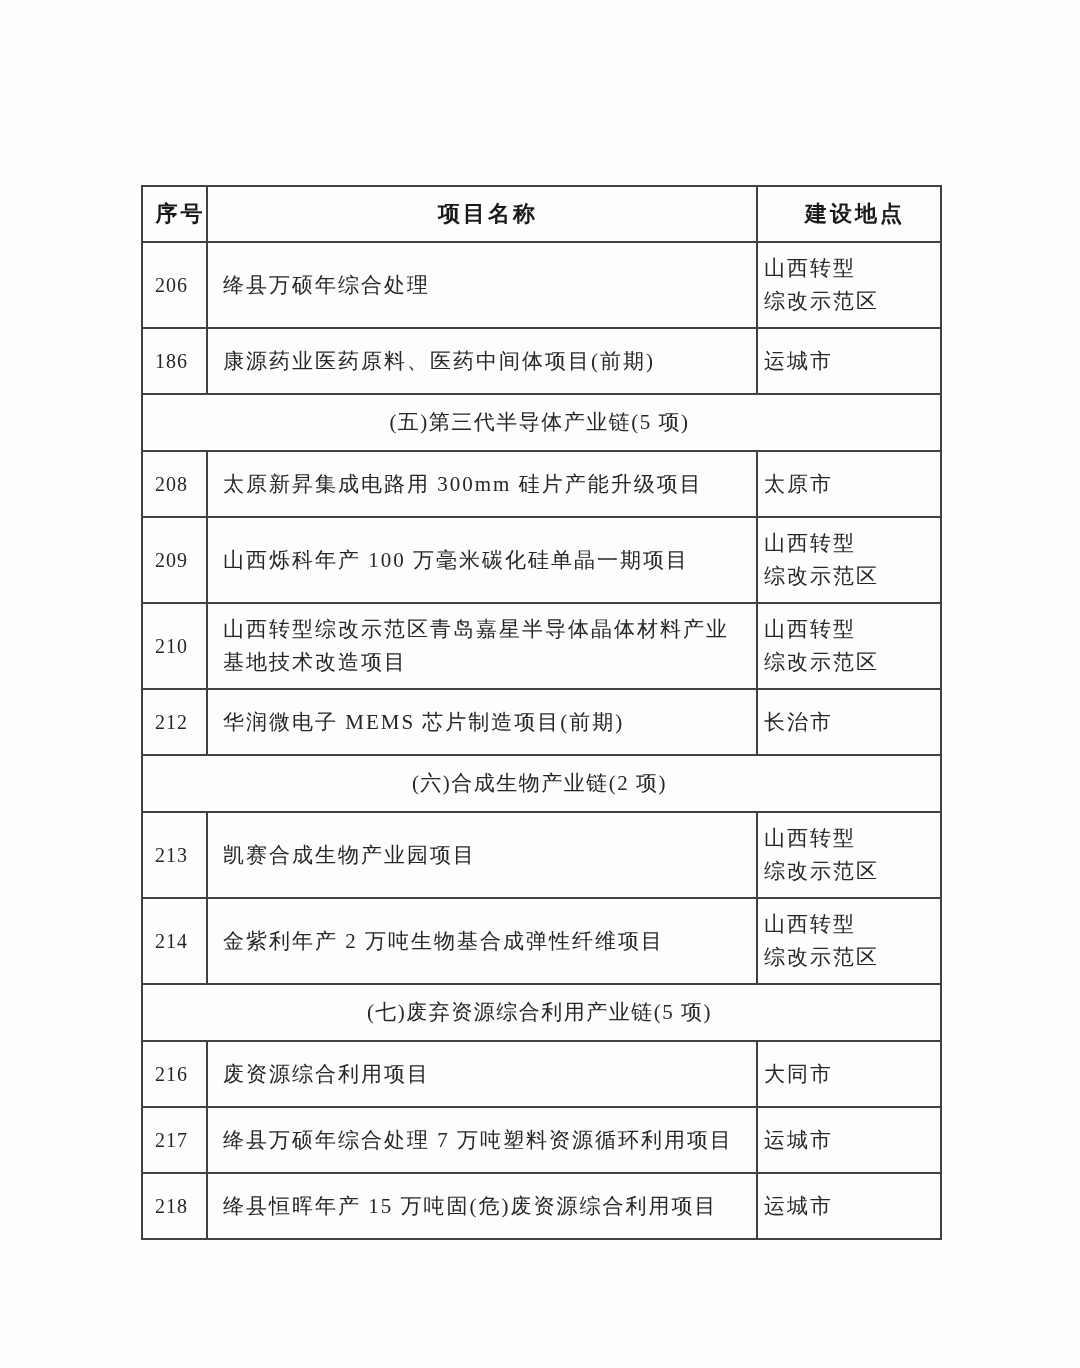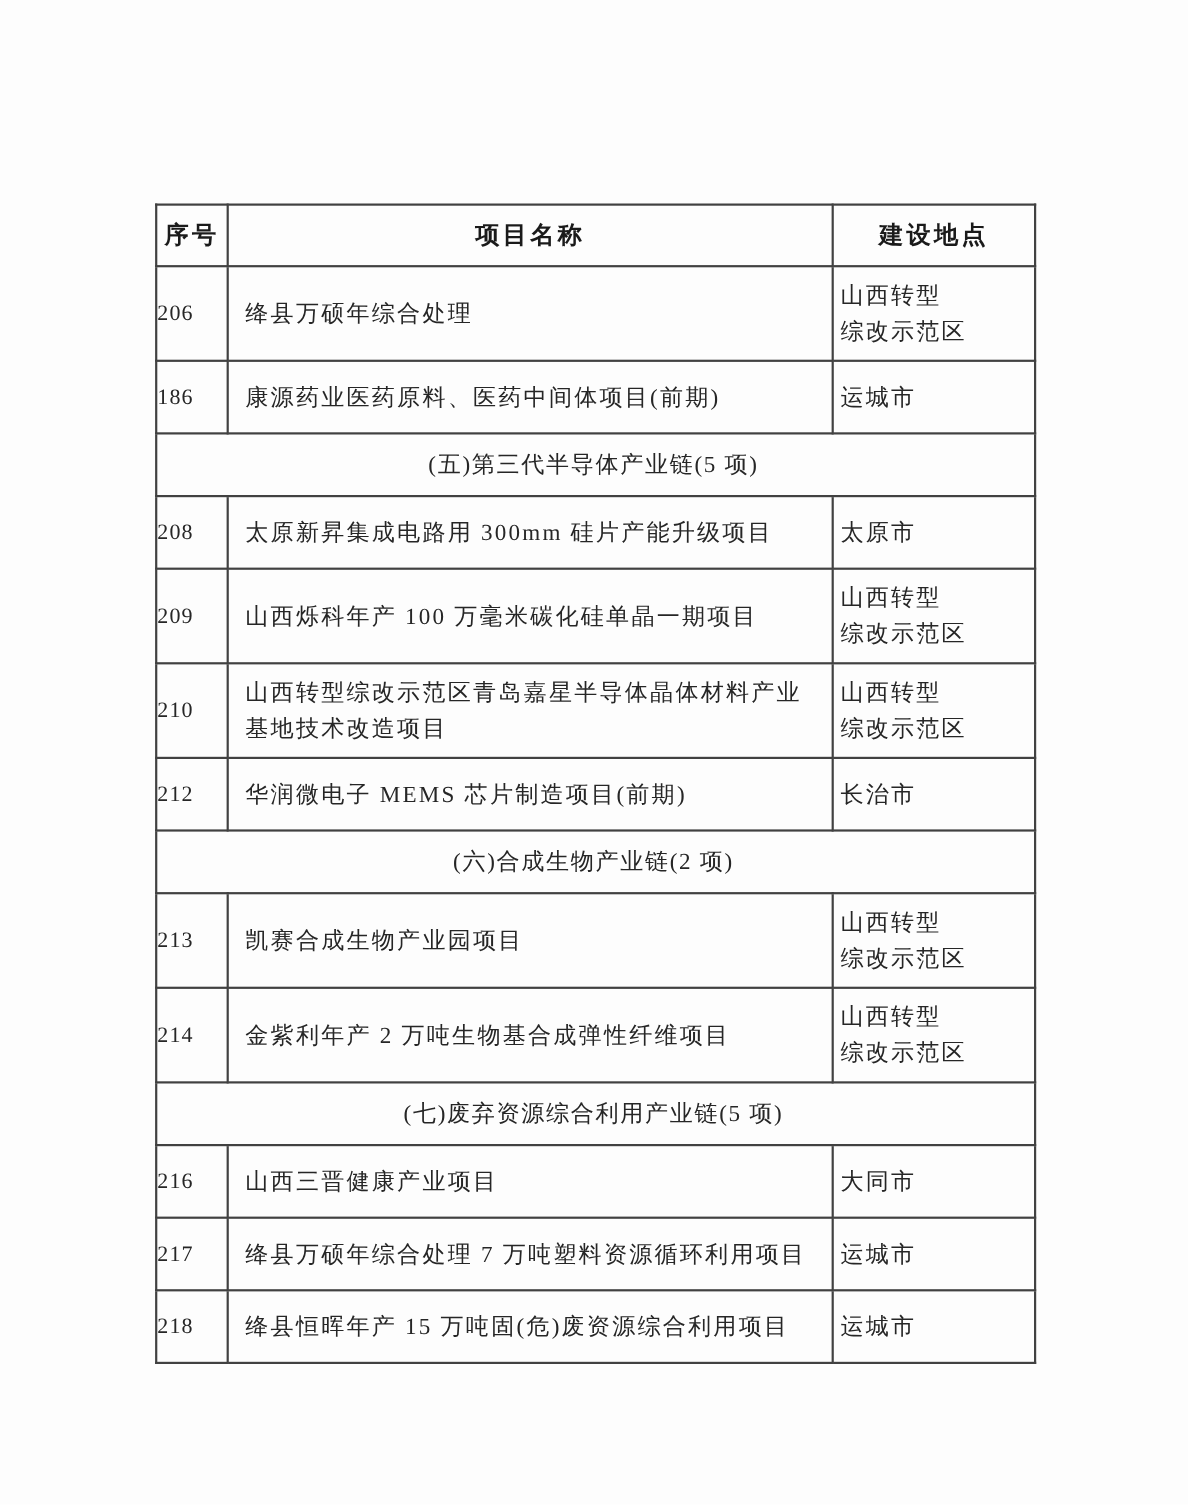--- a/index.html
+++ b/index.html
@@ -20,21 +20,21 @@
   }
   table.projects {
     position: absolute;
     left: 141px;
     top: 185px;
     width: 799px;
     border-collapse: collapse;
     table-layout: fixed;
     background: #fdfdfd;
   }
-  th, td { border: 2px solid #414141; }
+  th, td { border: 2px solid #414141; padding-left: 12px; }
   thead th {
     height: 56px;
     font-size: 22px;
     font-weight: bold;
     letter-spacing: 3px;
     text-align: center;
     vertical-align: middle;
     color: #1a1a1a;
   }
   td {
@@ -133,21 +133,21 @@
           <td class="cell-no">214</td>
           <td class="cell-name">金紫利年产 2 万吨生物基合成弹性纤维项目</td>
           <td class="cell-location">山西转型
 综改示范区</td>
         </tr>
         <tr>
           <td colspan="3" class="section-cell">(七)废弃资源综合利用产业链(5 项)</td>
         </tr>
         <tr>
           <td class="cell-no">216</td>
-          <td class="cell-name">山西三晋健康产业项目</td>
+          <td class="cell-name">废资源综合利用项目</td>
           <td class="cell-location">大同市</td>
         </tr>
         <tr>
           <td class="cell-no">217</td>
           <td class="cell-name">绛县万硕年综合处理 7 万吨塑料资源循环利用项目</td>
           <td class="cell-location">运城市</td>
         </tr>
         <tr>
           <td class="cell-no">218</td>
           <td class="cell-name">绛县恒晖年产 15 万吨固(危)废资源综合利用项目</td>

